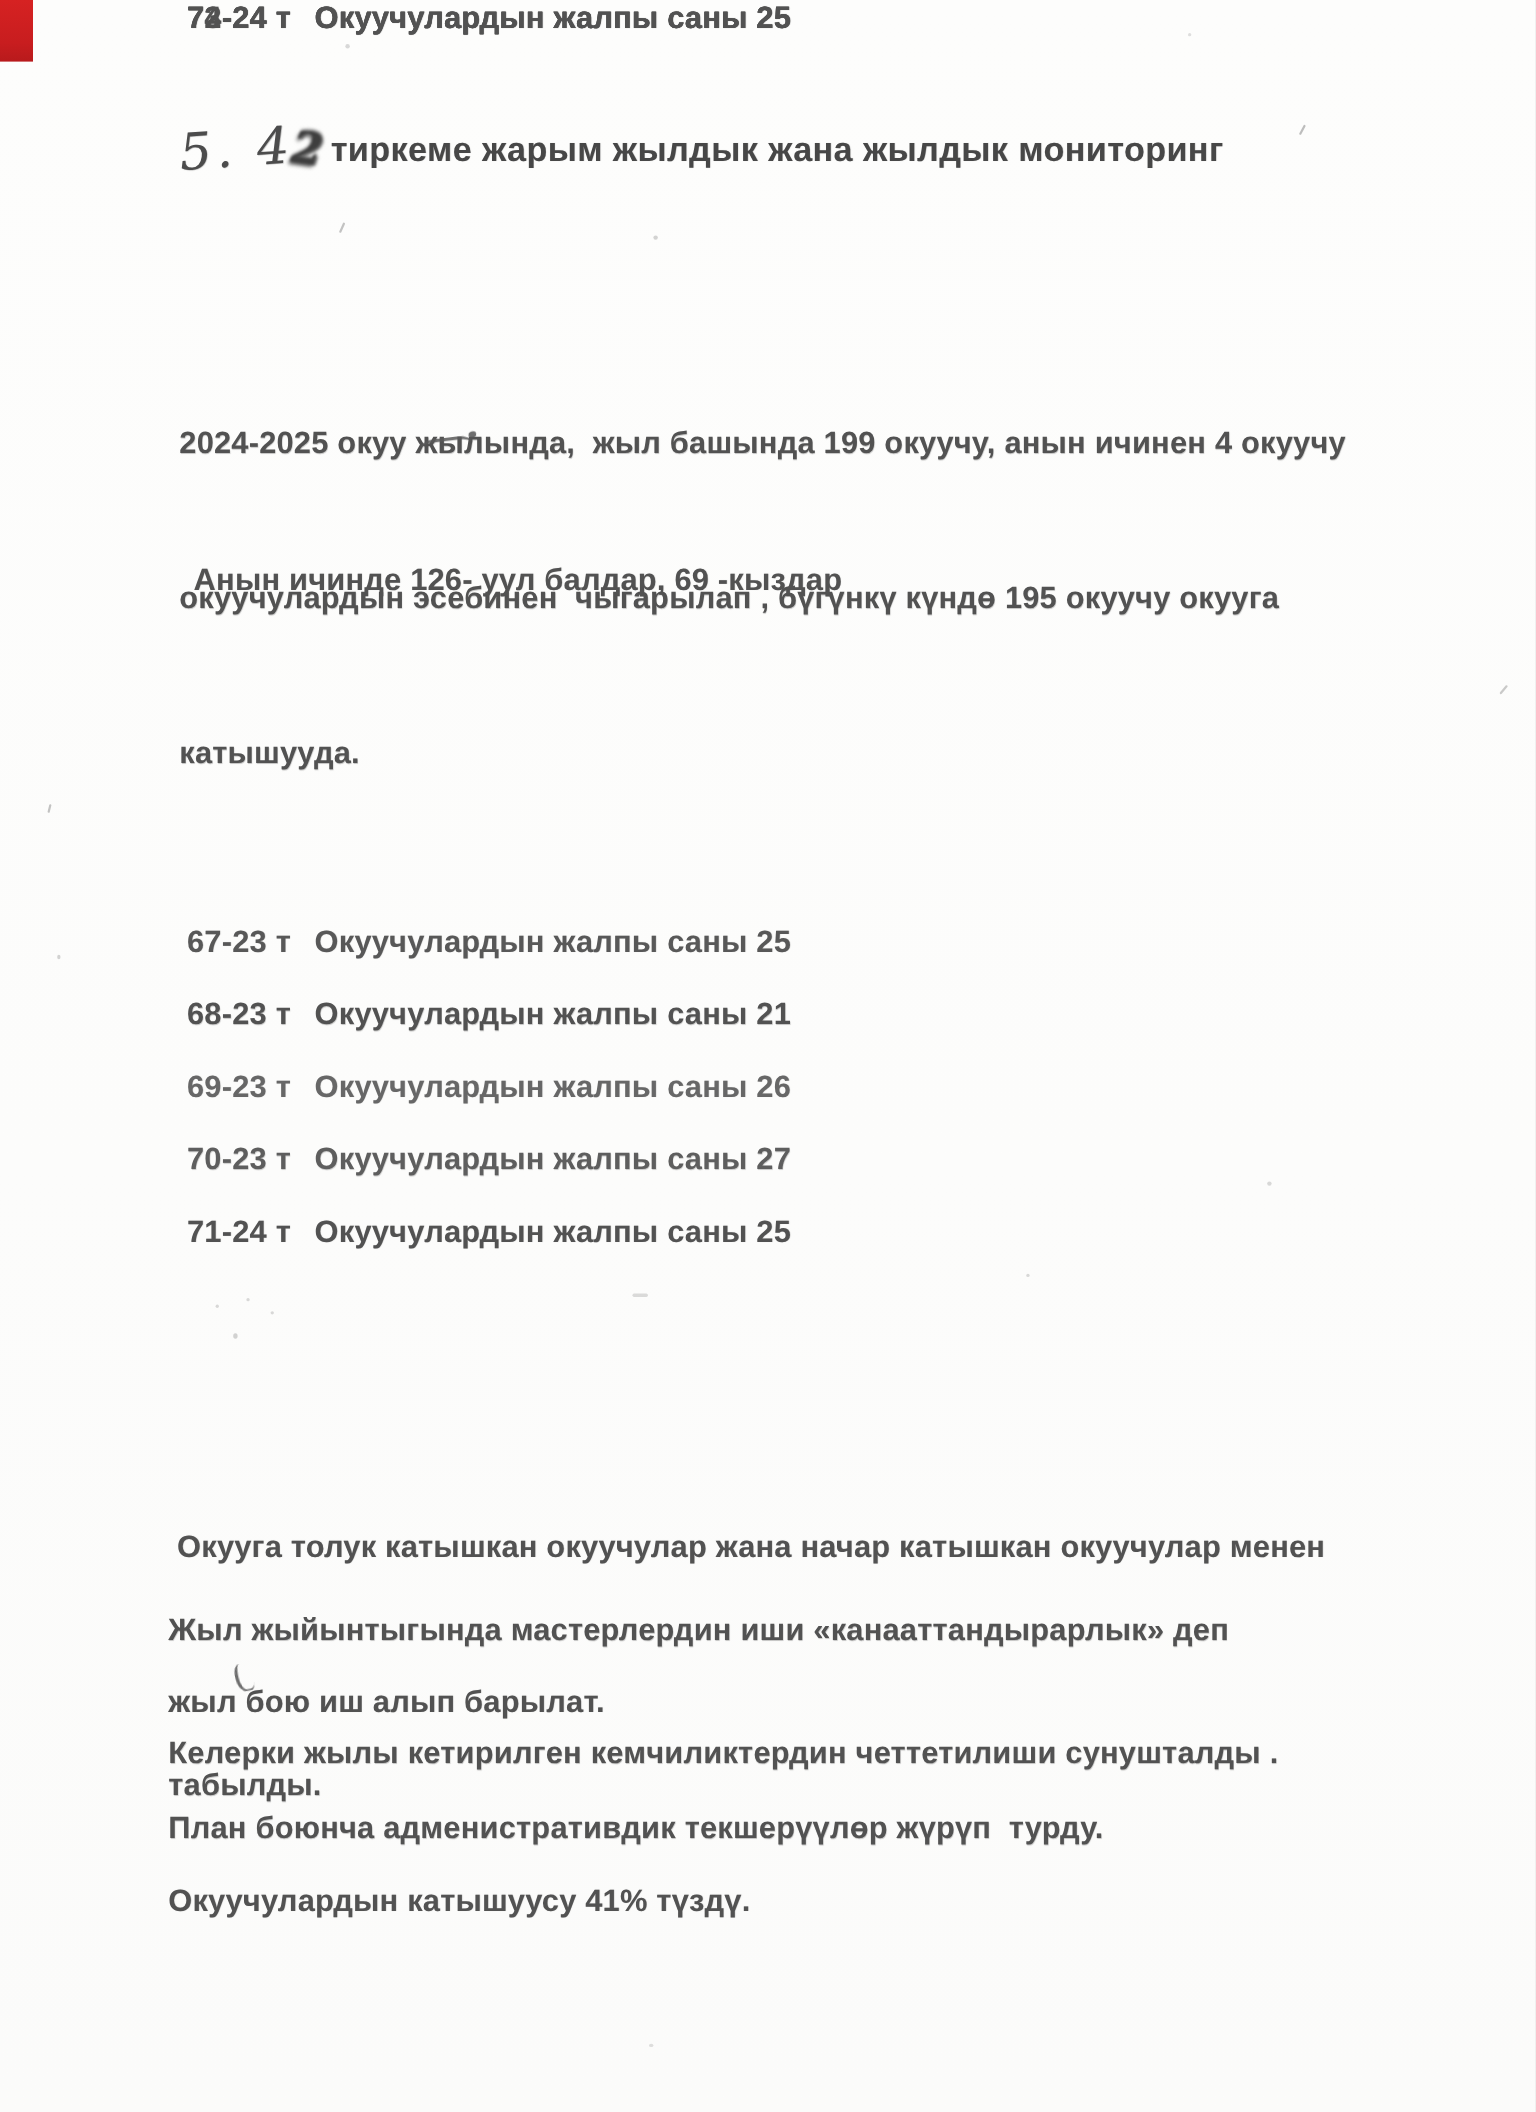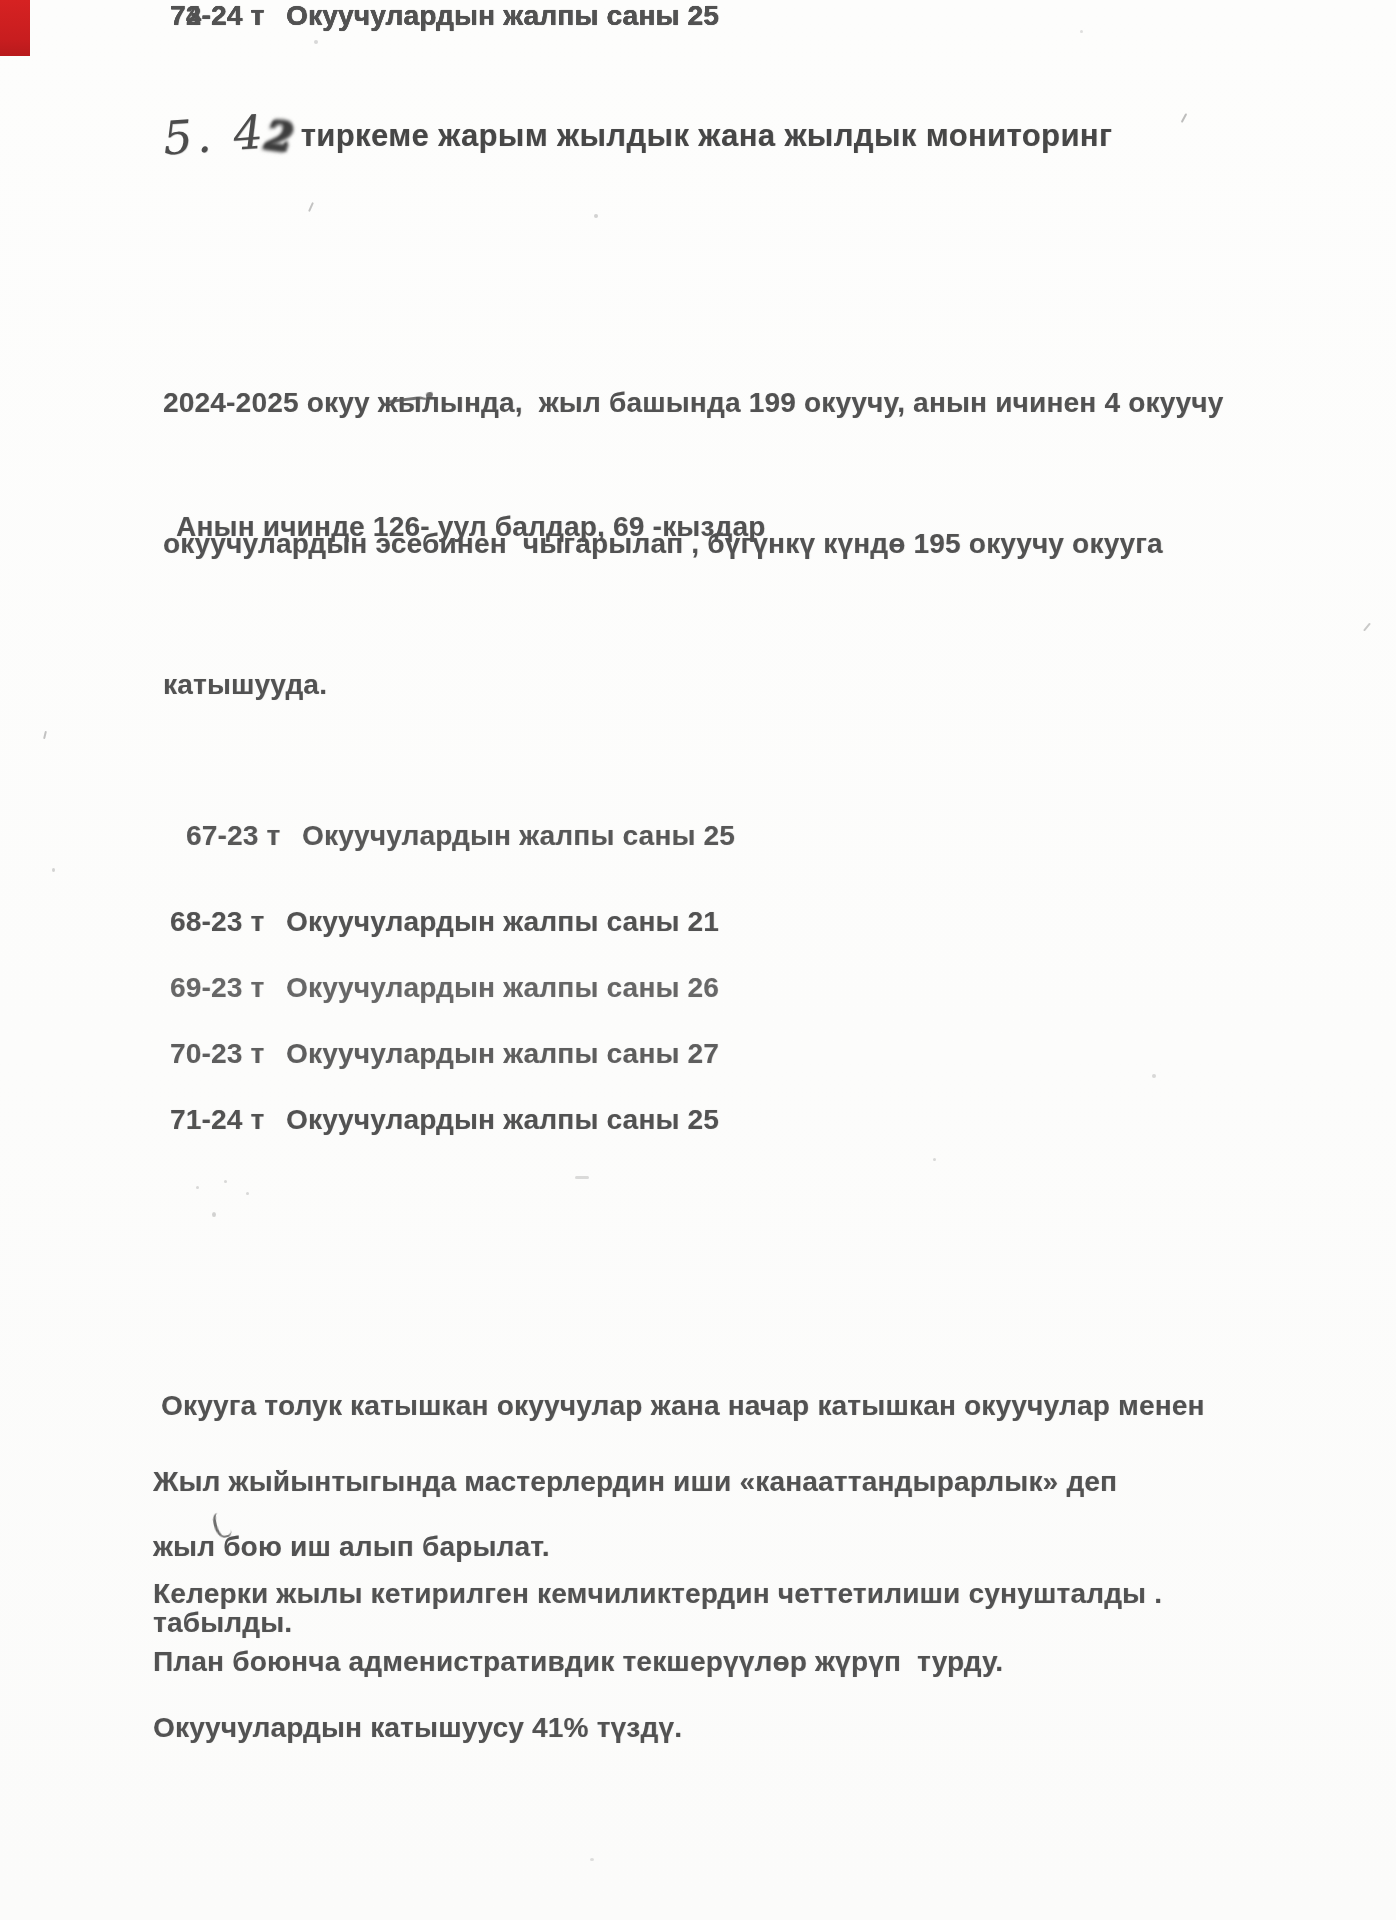--- a/index.html
+++ b/index.html
@@ -46,21 +46,21 @@
   }
   
   .intro{left:163px;top:285px;line-height:47px;}
   .gender{left:176px;top:511px;}
   
   .group-row{position:absolute;left:170px;display:flex;align-items:baseline;}
   .group-row .code{display:inline-block;min-width:100px;margin-right:16px;}
   .group-row:nth-of-type(1){top:642px;}
   .group-row:nth-of-type(2){top:708px;}
   .group-row:nth-of-type(3){top:774px;}
-  .group-row:nth-of-type(4){top:820px;opacity:0.96;margin-left:16px;}
+  .group-row:nth-of-type(4){top:840px;opacity:0.96;}
   .group-row:nth-of-type(5){top:906px;}
   .group-row:nth-of-type(6){top:972px;opacity:0.88;}
   .group-row:nth-of-type(7){top:1038px;opacity:0.93;}
   .group-row:nth-of-type(8){top:1104px;}
   
   .para{left:153px;line-height:47px;}
   .para-a{top:1288px;}
   .para-b{top:1364px;}
   .para-c{top:1476px;}
   .para-d{top:1544px;}

